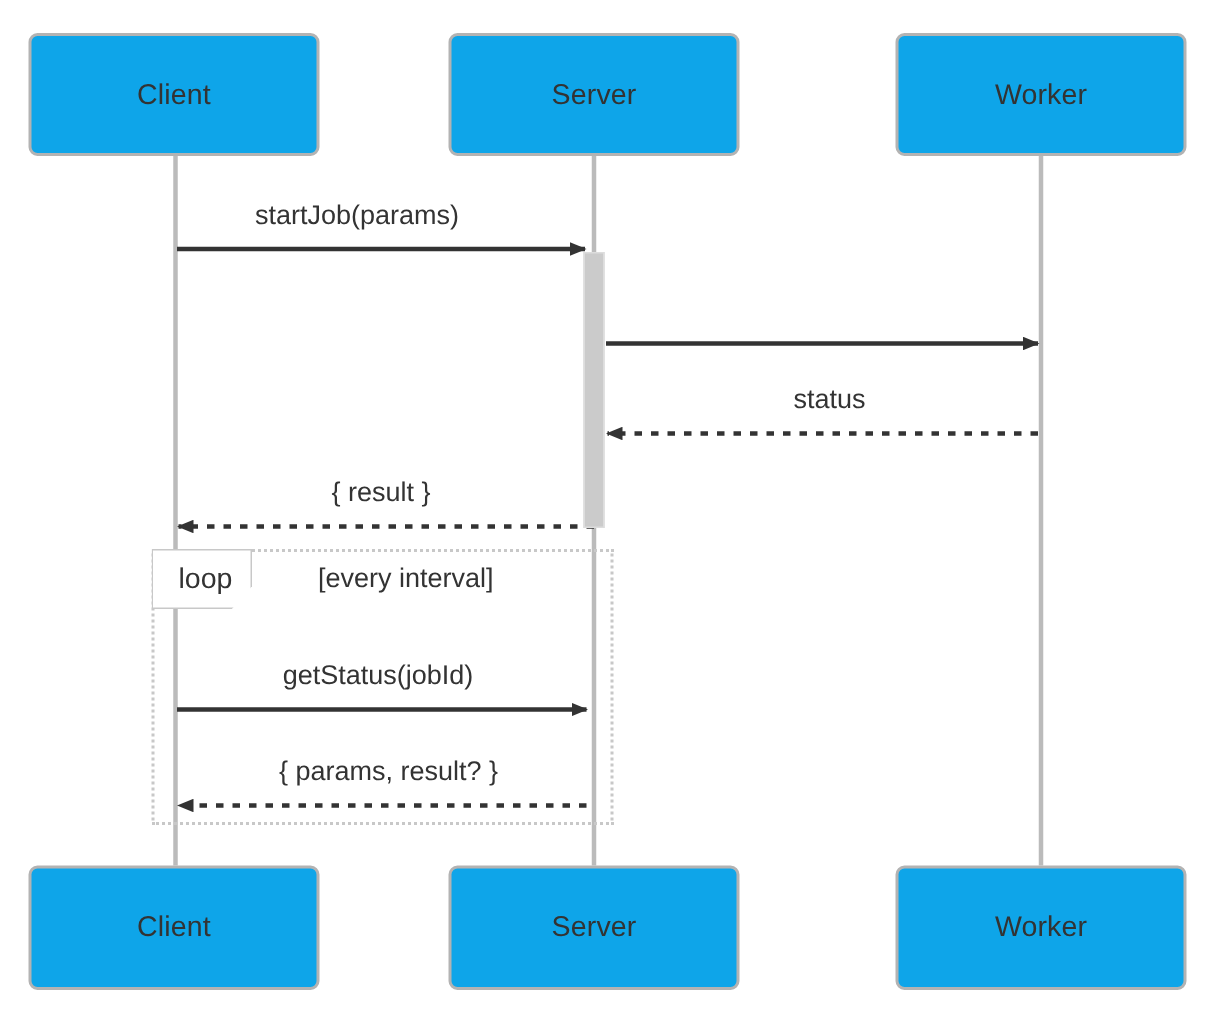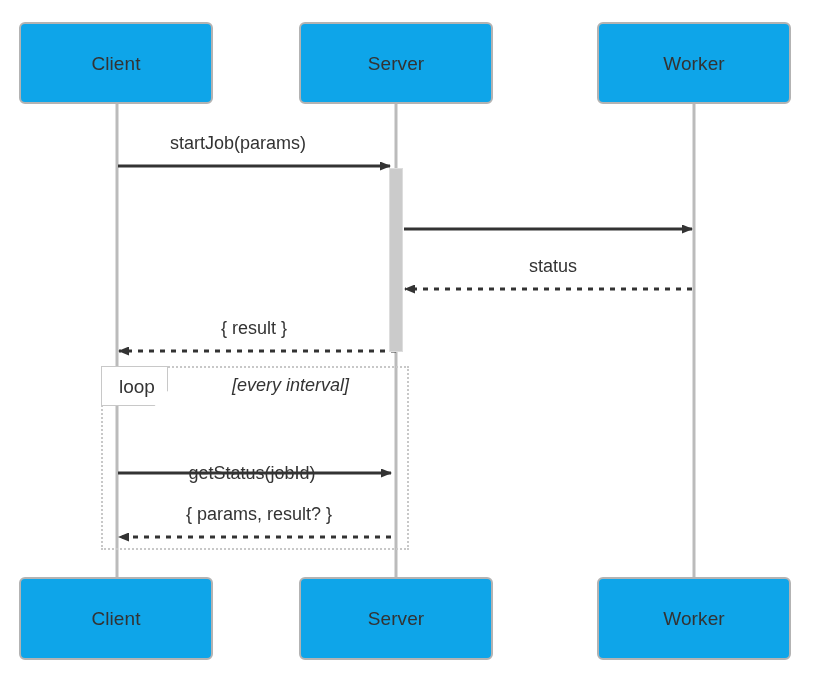--- a/index.html
+++ b/index.html
@@ -122,26 +122,26 @@
       <line id="arrow-m6" x1="391" y1="537" x2="119" y2="537" stroke="#333333" stroke-width="3" stroke-dasharray="5,6" marker-end="url(#arrowSolidL)"></line>
     </g>
   </svg>
 
   <div class="activation" id="activation-bar" style="left: 389px; top: 168px; width: 14px; height: 184px;"></div>
 
   <div class="fragment" id="fragment-box" style="left: 101px; top: 366px; width: 308px; height: 184px;"></div>
   <div class="fragment-tag" id="fragment-tag" style="left: 101px; top: 366px; width: 67px; height: 40px; padding-left: 17px;">
     <span class="fragment-tag-text">loop</span>
   </div>
-  <div class="fragment-condition" id="fragment-condition" style="left: 232px; top: 376px; font-style: italic;">[every interval]</div>
+  <div class="fragment-condition" id="fragment-condition" style="left: 212px; top: 376px;">[every interval]</div>
 
   <div class="msg-label" id="label-m1" style="left: 238px; top: 134px;">startJob(params)</div>
   <div class="msg-label" id="label-m3" style="left: 553px; top: 257px;">status</div>
   <div class="msg-label" id="label-m4" style="left: 254px; top: 319px;">{ result }</div>
-  <div class="msg-label" id="label-m5" style="left: 252px; top: 464px;">getStatus(jobId)</div>
+  <div class="msg-label" id="label-m5" style="left: 252px; top: 441px;">getStatus(jobId)</div>
   <div class="msg-label" id="label-m6" style="left: 259px; top: 505px;">{ params, result? }</div>
 
   <div class="participant" id="box-top-client" style="left: 19px; width: 194px; top: 22px; height: 82px;">
     <span class="participant-label">Client</span>
   </div>
   <div class="participant" id="box-top-server" style="left: 299px; width: 194px; top: 22px; height: 82px;">
     <span class="participant-label">Server</span>
   </div>
   <div class="participant" id="box-top-worker" style="left: 597px; width: 194px; top: 22px; height: 82px;">
     <span class="participant-label">Worker</span>

